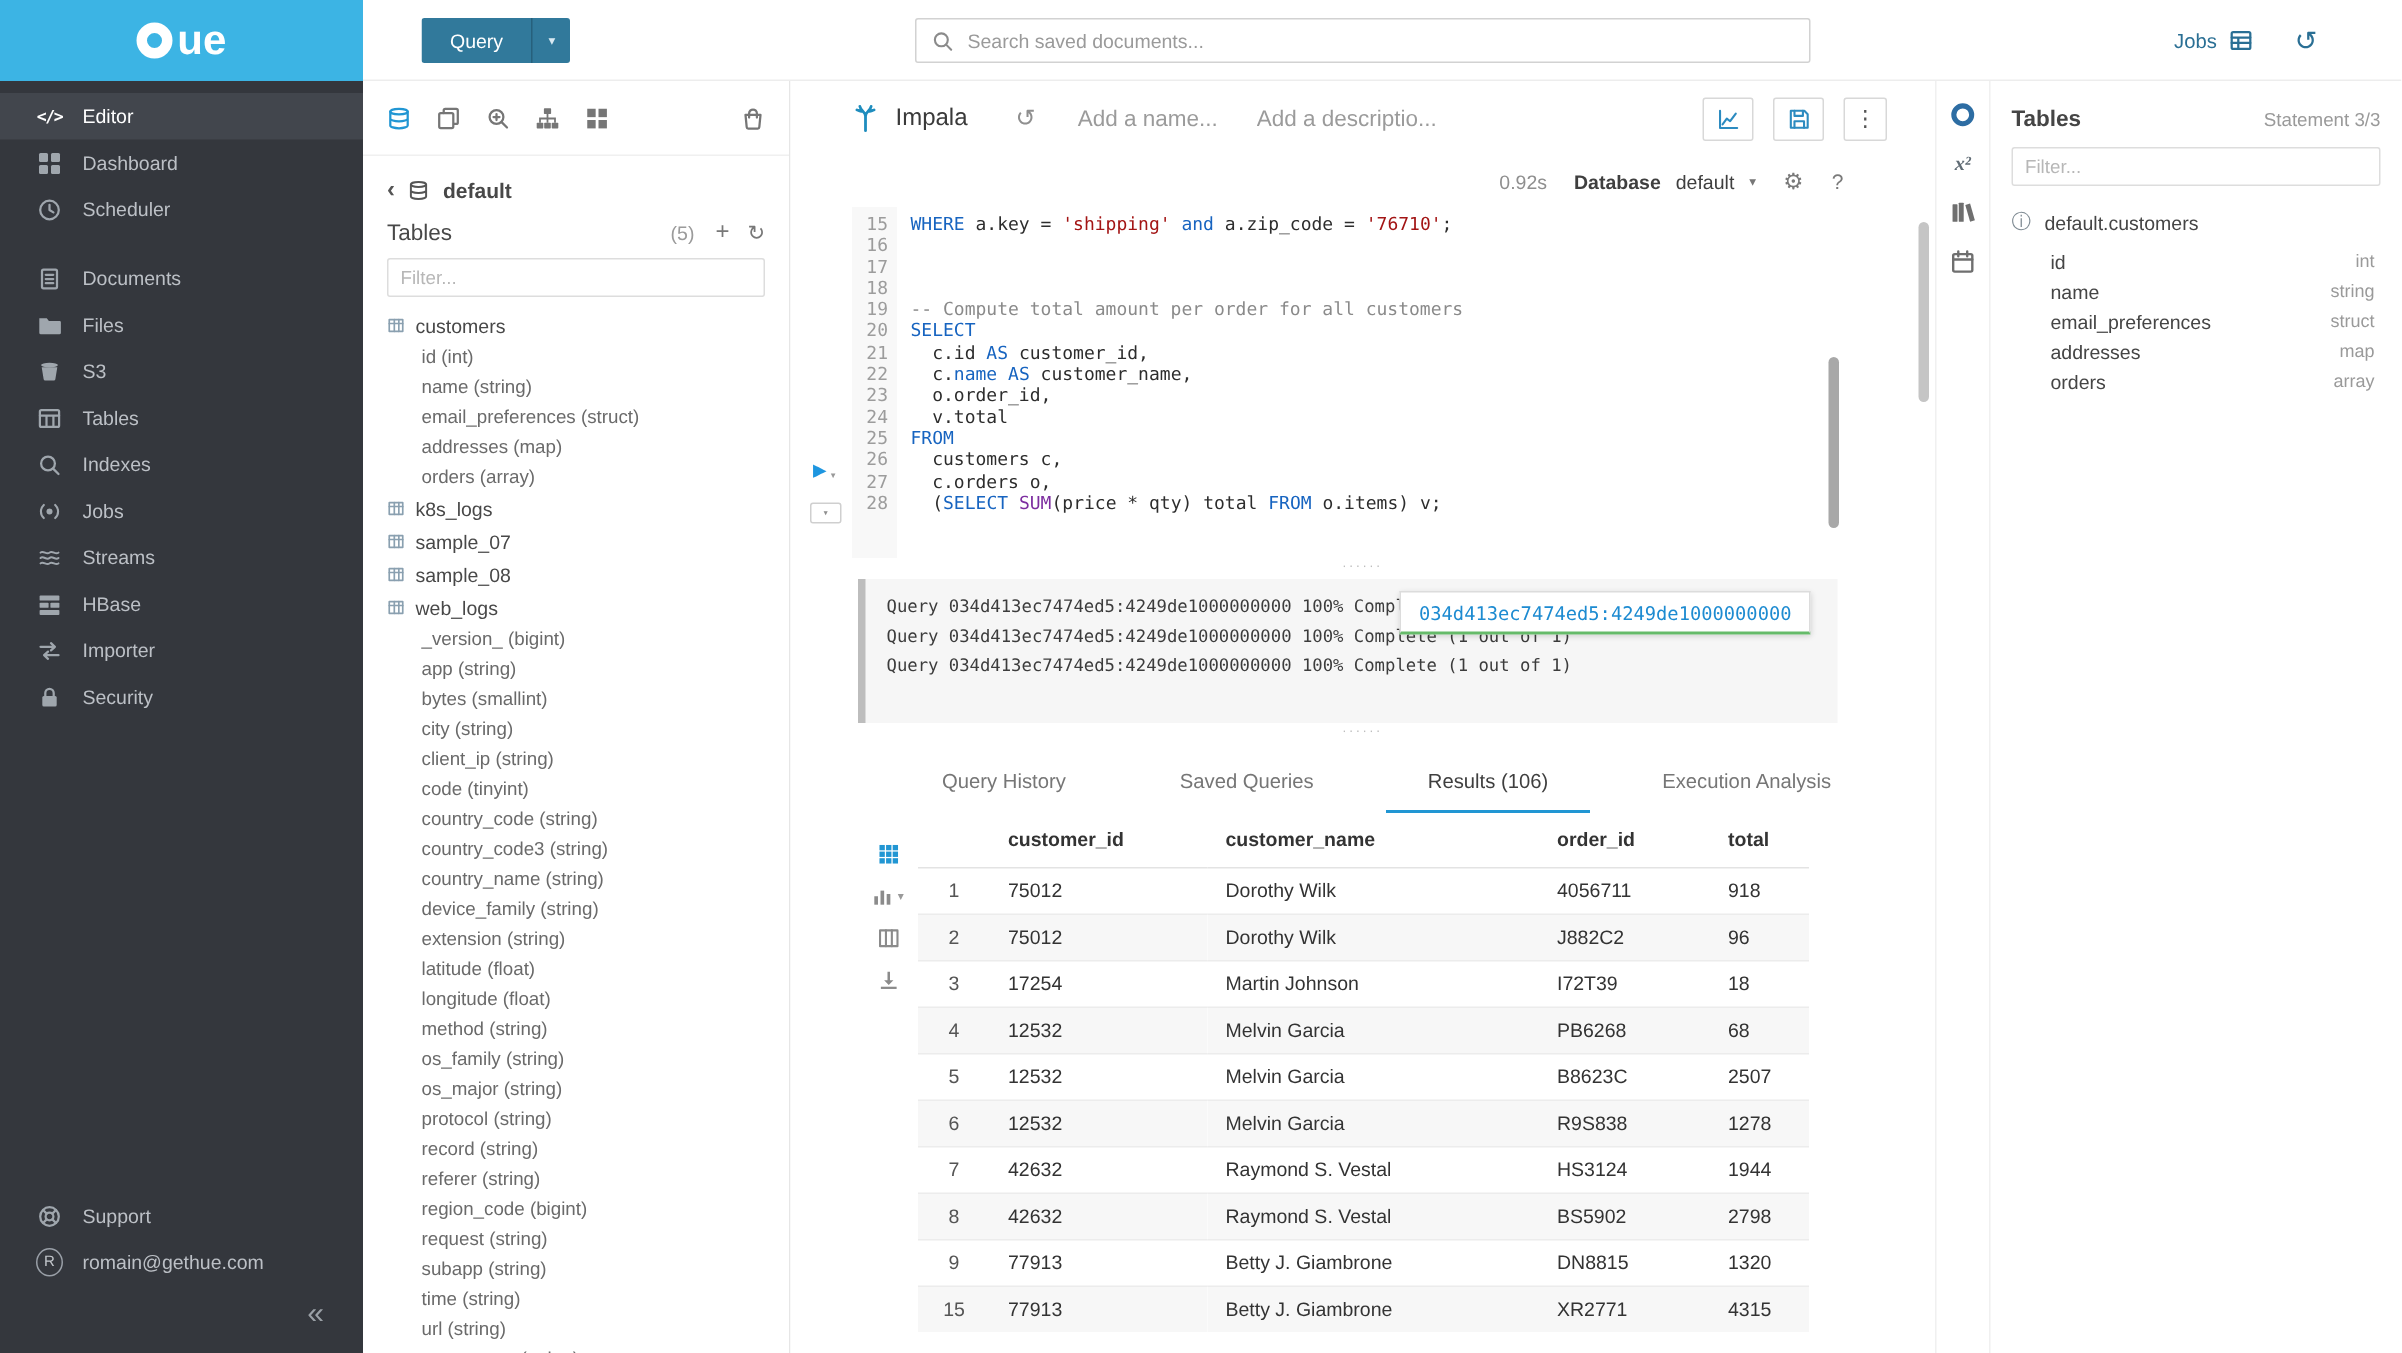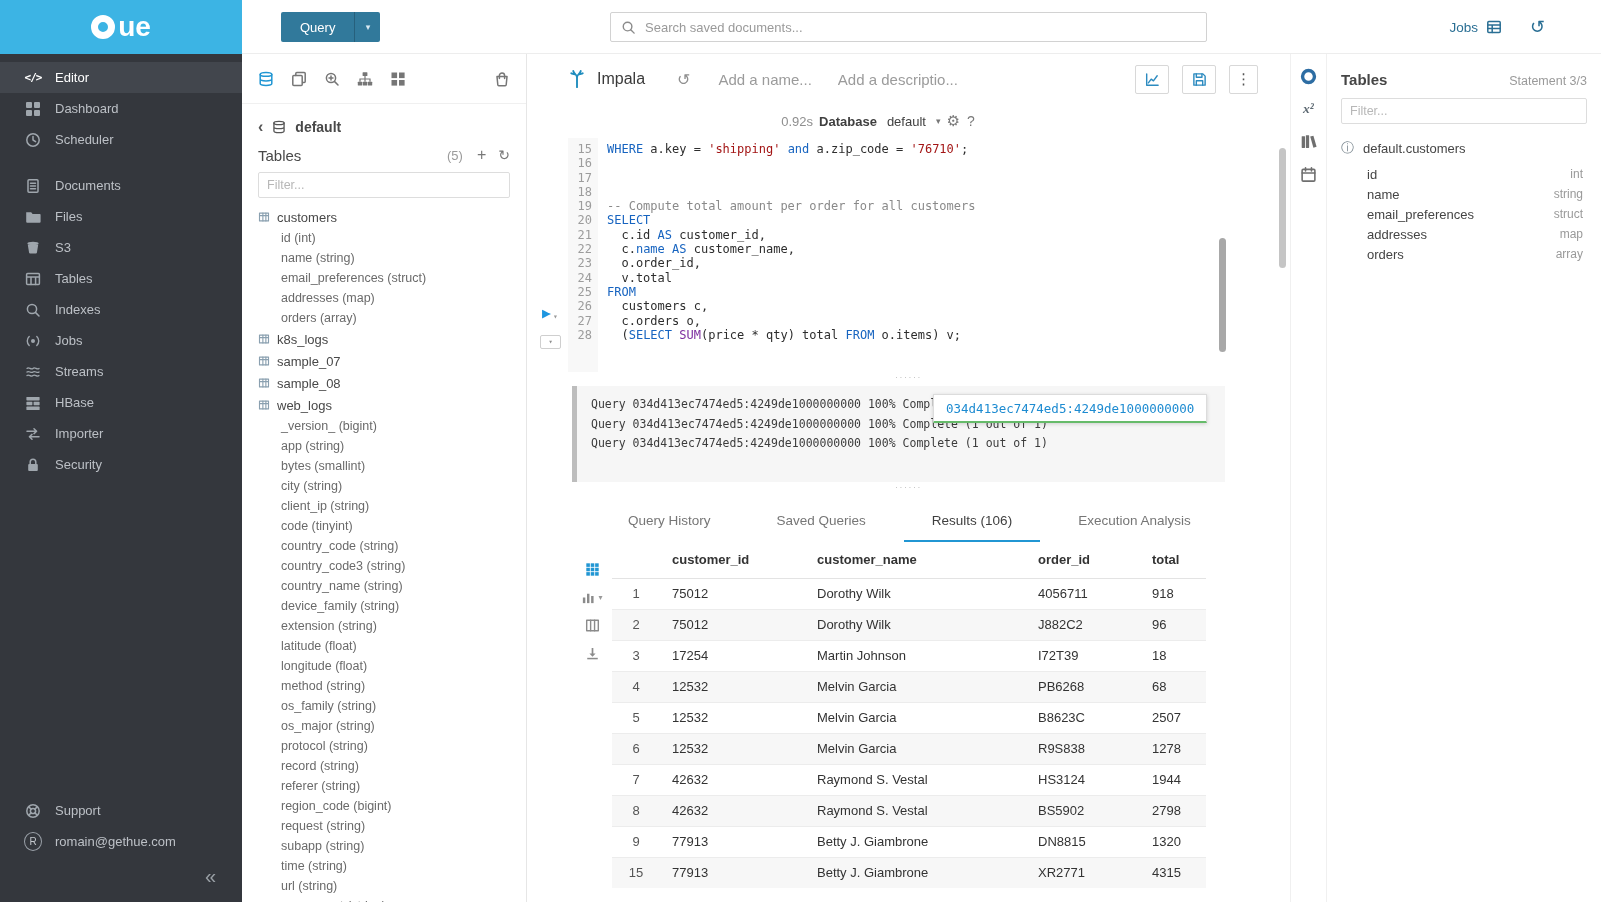--- a/index.html
+++ b/index.html
@@ -66,40 +66,40 @@
 .editor-header{height:50px;flex:0 0 50px;display:flex;align-items:center;padding-left:40px;padding-right:32px}
 .engine{display:flex;align-items:center;gap:10px;font-size:16px;color:#3a3a3a;cursor:pointer}
 .engine-ic{color:#1f8dbe;display:flex}.engine-ic .ic{width:20px;height:20px}
 .hist{color:#8f8f8f;font-size:16px;cursor:pointer;margin-left:32px}
 .name-ph{color:#9b9b9b;font-size:15px;margin-left:28px;cursor:text;white-space:nowrap}
 .desc-ph{color:#9b9b9b;font-size:15px;margin-left:26px;cursor:text;max-width:125px;white-space:nowrap;overflow:hidden}
 .hdr-actions{margin-left:auto;display:flex;gap:13px}
 .hdr-btn{width:34px;height:29px;border:1px solid #d8d8d8;border-radius:2px;display:flex;align-items:center;justify-content:center;color:#2c8bc0;cursor:pointer;background:#fff}
 .hdr-btn .ic{width:15px;height:15px}
 .hdr-btn.kebab{color:#555;font-size:15px;width:29px}
-.editor-meta{height:34px;flex:0 0 34px;display:flex;align-items:center;justify-content:center;gap:6px;padding-right:60px;font-size:13px}
+.editor-meta{height:34px;flex:0 0 34px;display:flex;align-items:center;justify-content:flex-end;gap:18px;padding-right:60px;font-size:13px}
 .exec-time{color:#8f8f8f}
 .db-select{display:flex;gap:10px;align-items:center;color:#3f3f3f;cursor:pointer}
 .db-label{font-weight:bold}
 .db-select .caret{font-size:9px;color:#777}
 .gear{color:#7a7a7a;cursor:pointer;font-size:15px}
 .help{color:#7a7a7a;cursor:pointer;font-size:14px;border:1px solid transparent}
 .editor-body{flex:0 0 234px;display:flex;position:relative;font-family:"DejaVu Sans Mono",monospace;overflow:hidden}
 .exec-lane{width:41px;position:relative;flex:0 0 41px}
 .run-btn{position:absolute;left:15px;top:168px;color:#1e96e0;font-size:15px;cursor:pointer;display:flex;align-items:flex-end;line-height:1}
 .run-caret{font-size:8px;color:#9a9a9a;margin-left:2px}
 .stmt-btn{position:absolute;left:13px;top:197px;width:21px;height:14px;border:1px solid #cfcfcf;border-radius:2px;color:#8f8f8f;font-size:7px;display:flex;align-items:center;justify-content:center;cursor:pointer}
 .gutter{width:30px;flex:0 0 30px;padding-top:4px;padding-right:6px;text-align:right;color:#9c9c9c;font-size:12px;line-height:14.3px;background:#f8f8f8}
 .code{flex:1;padding-top:4px;padding-left:9px;font-size:12px;line-height:14.3px;color:#2d2d2d;cursor:text;white-space:pre;overflow:hidden}
 .tk-kw{color:var(--keyword)}.tk-str{color:var(--string)}.tk-com{color:var(--comment)}.tk-fn{color:var(--function)}
 .grip{height:10px;flex:0 0 10px;display:flex;align-items:center;justify-content:center;color:#bdbdbd;font-size:9px;letter-spacing:2px;cursor:row-resize;line-height:1}
 .logs{margin:4px 65px 0 45px;height:96px;flex:0 0 96px;background:#f6f6f6;position:relative;padding:9px 12px 0 14px;border-left:5px solid #bdbdbd;overflow:visible}
 .log-line{font-family:"DejaVu Sans Mono",monospace;font-size:11.5px;line-height:19.5px;color:#3c3c3c;white-space:nowrap;overflow:hidden}
 .job-tooltip{position:absolute;left:356px;top:8px;height:29px;background:#fff;border:1px solid #dcdcdc;border-bottom:2px solid var(--success);box-shadow:0 1px 4px rgba(0,0,0,.16);display:flex;align-items:center;padding:0 12px;font-family:"DejaVu Sans Mono",monospace;font-size:12.5px;color:var(--link);cursor:pointer;white-space:nowrap}
-.tabs-row{margin-left:45px;margin-top:8px;display:flex;align-items:stretch;height:42px;flex:0 0 42px;padding-left:28px;gap:10px;font-size:13.5px;color:#767676}
+.tabs-row{margin-left:45px;margin-top:8px;display:flex;align-items:stretch;height:42px;flex:0 0 42px;padding-left:28px;gap:20px;font-size:13.5px;color:#767676}
 .tab{display:flex;align-items:center;cursor:pointer;border-bottom:2px solid transparent;padding:0 28px}
 .tab.active{color:#3f3f3f;border-bottom-color:var(--accent)}
 .results{margin-left:45px;display:flex;flex:1;overflow:hidden}
 .res-tools{width:40px;flex:0 0 40px;display:flex;flex-direction:column;align-items:center;padding-top:20px;gap:13px;color:#8b8b8b}
 .res-tools .tool{cursor:pointer;display:flex;align-items:center;gap:2px}
 .res-tools .tool .ic{width:15px;height:15px}
 .res-tools .tool.active{color:var(--accent)}
 .mini-caret{font-size:8px;color:#9a9a9a}
 .res-table-wrap{flex:1;margin-right:84px;overflow:hidden}
 table.res{border-collapse:collapse;width:100%;font-size:13px;color:#333;table-layout:fixed}

